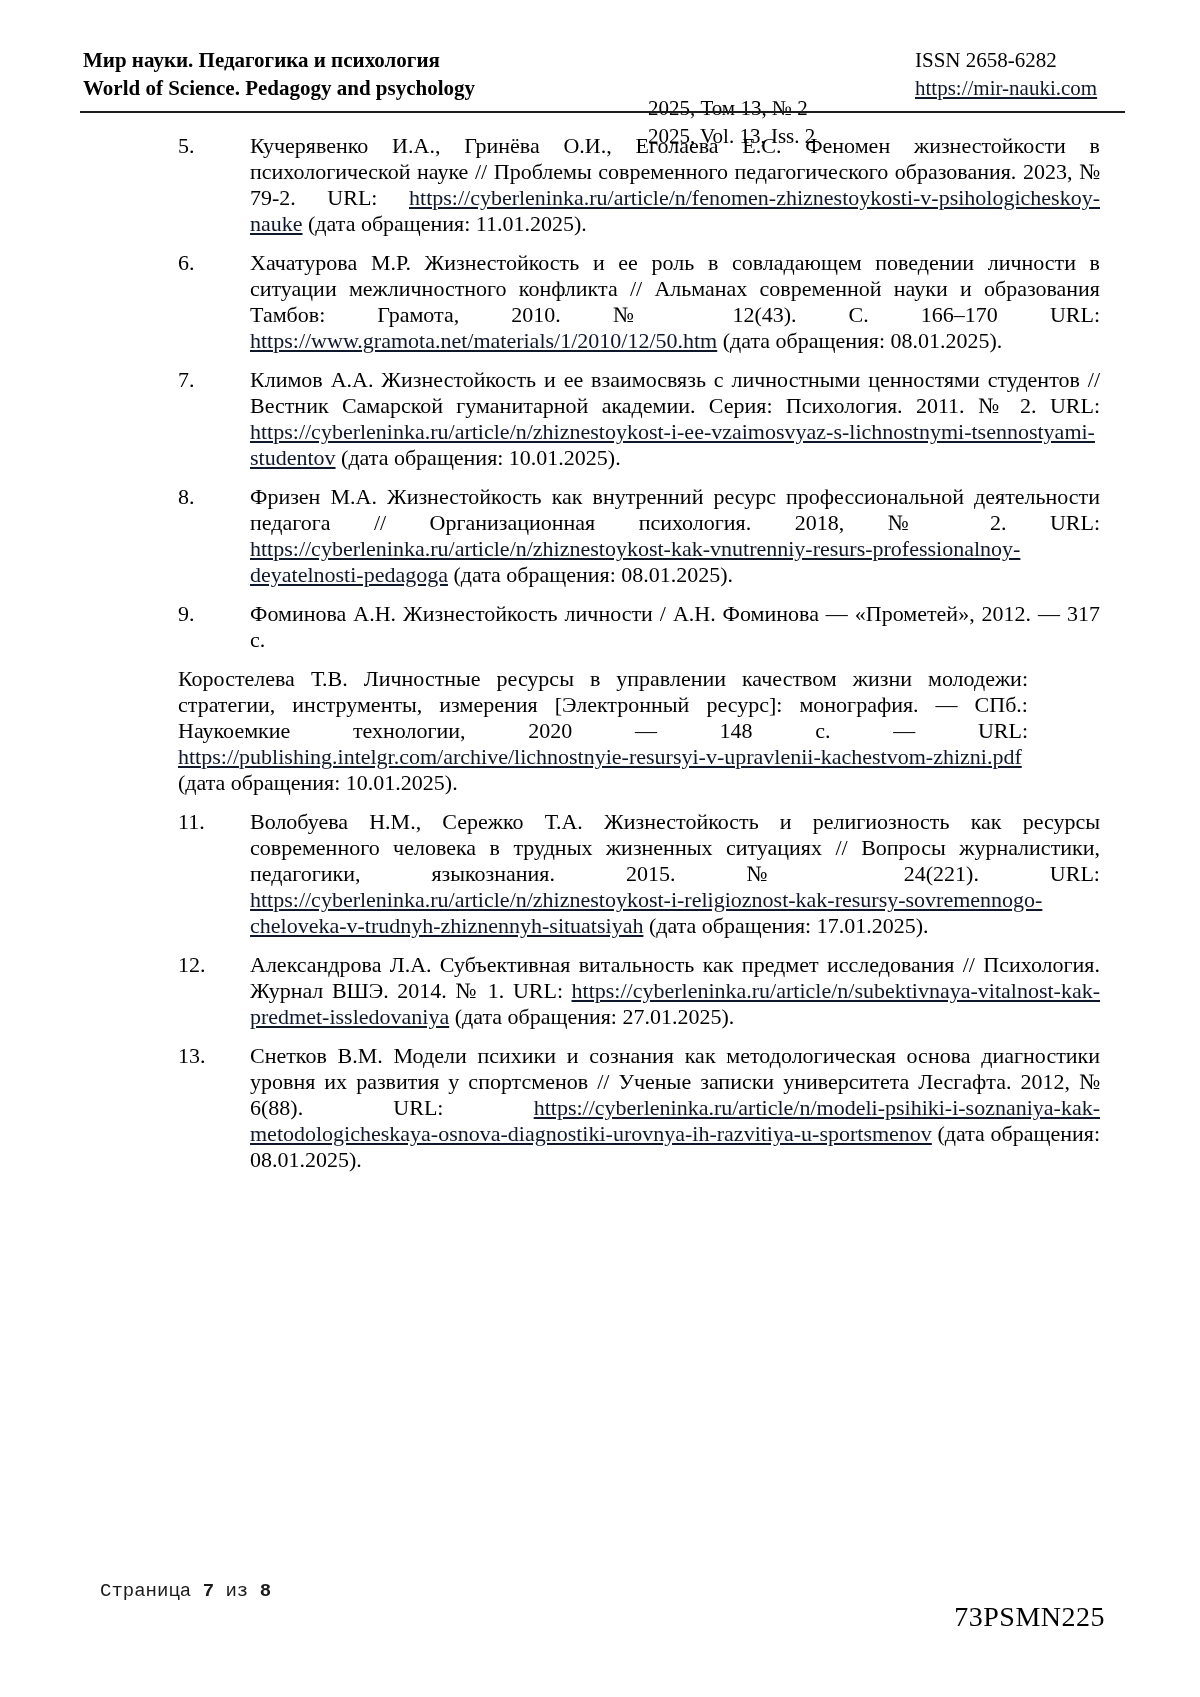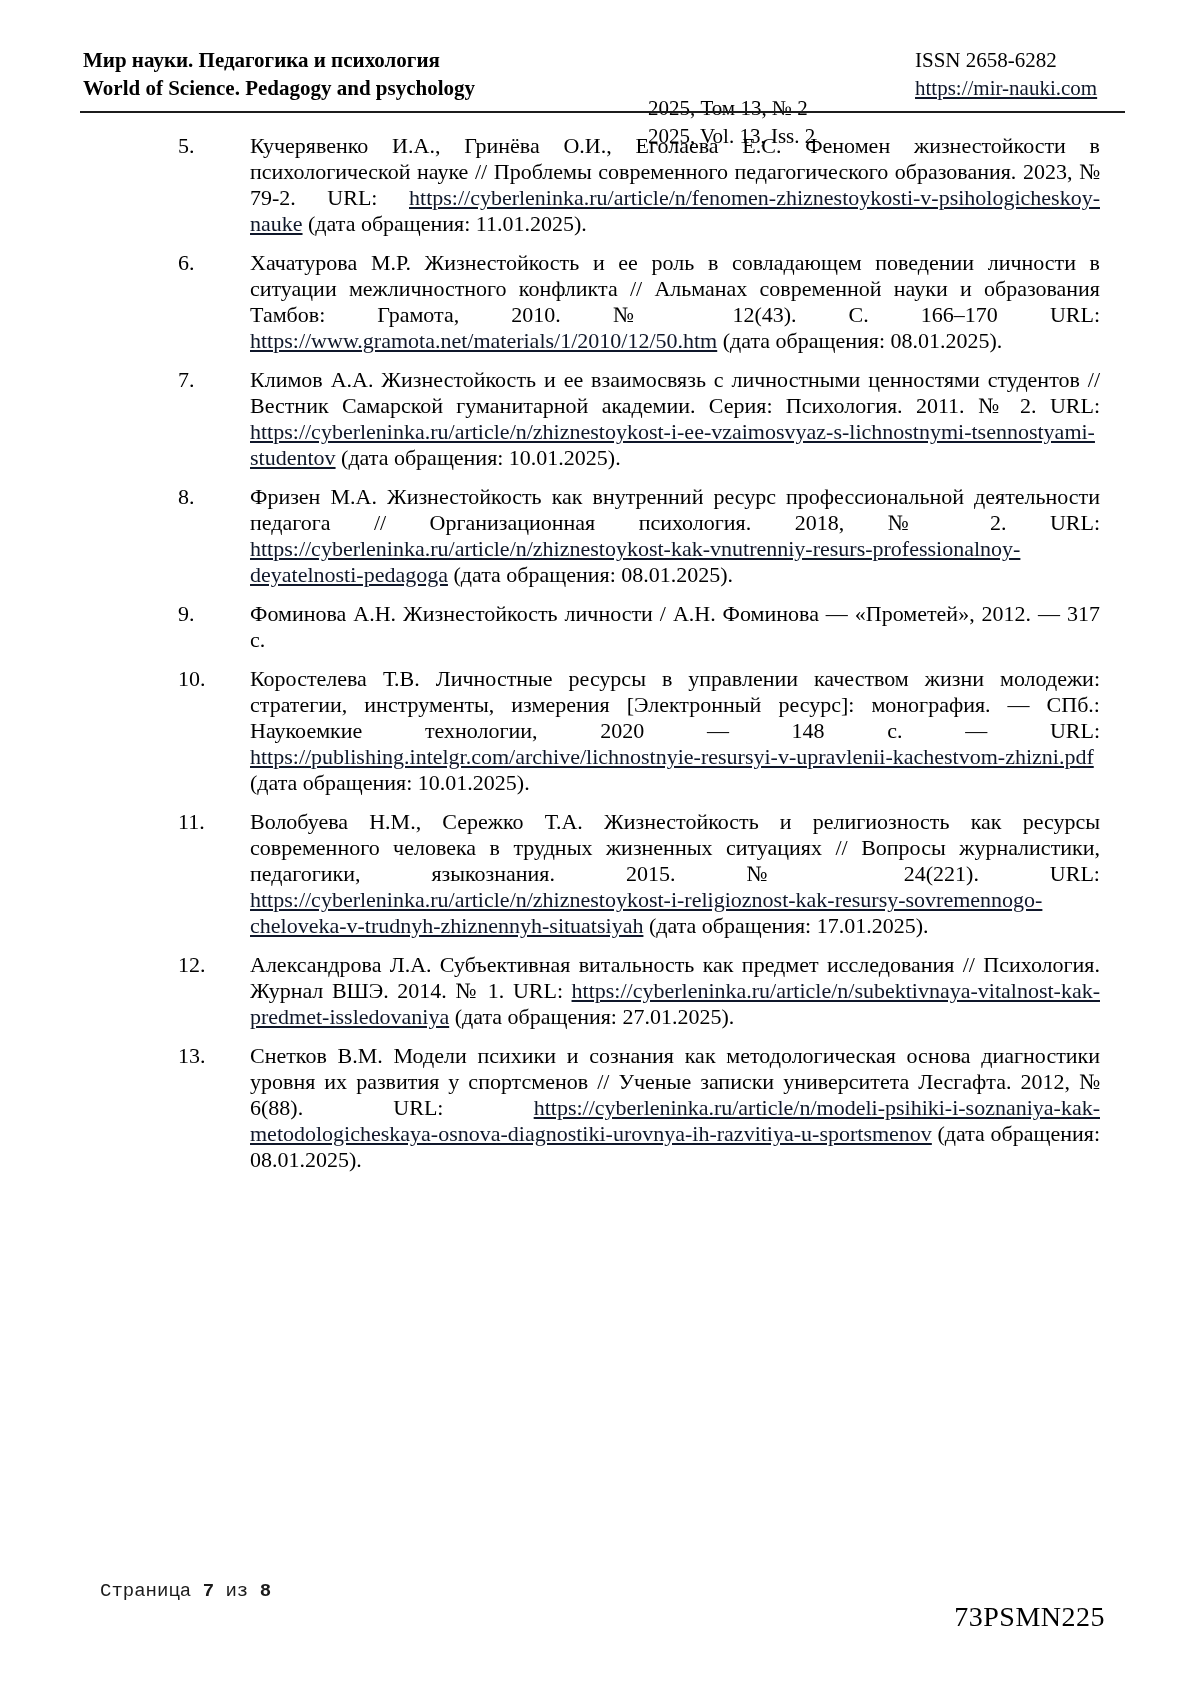--- a/index.html
+++ b/index.html
@@ -119,21 +119,20 @@
       </div>
       <div class="ref-item">
         <div class="ref-num">8.</div>
         <div class="ref-body"><span>Фризен М.А. Жизнестойкость как внутренний ресурс профессиональной деятельности педагога // Организационная психология. 2018, № 2. URL: </span><a class="ref-link" href="#">https://cyberleninka.ru/article/n/zhiznestoykost-kak-vnutrenniy-resurs-professionalnoy-deyatelnosti-pedagoga</a><span> (дата обращения: 08.01.2025).</span></div>
       </div>
       <div class="ref-item">
         <div class="ref-num">9.</div>
         <div class="ref-body"><span>Фоминова А.Н. Жизнестойкость личности / А.Н. Фоминова — «Прометей», 2012. — 317 с.</span></div>
       </div>
       <div class="ref-item">
-        <div class="ref-num">10.</div>
         <div class="ref-body"><span>Коростелева Т.В. Личностные ресурсы в управлении качеством жизни молодежи: стратегии, инструменты, измерения [Электронный ресурс]: монография. — СПб.: Наукоемкие технологии, 2020 — 148 с. — URL: </span><a class="ref-link" href="#">https://publishing.intelgr.com/archive/lichnostnyie-resursyi-v-upravlenii-kachestvom-zhizni.pdf</a><span> (дата обращения: 10.01.2025).</span></div>
       </div>
       <div class="ref-item">
         <div class="ref-num">11.</div>
         <div class="ref-body"><span>Волобуева Н.М., Сережко Т.А. Жизнестойкость и религиозность как ресурсы современного человека в трудных жизненных ситуациях // Вопросы журналистики, педагогики, языкознания. 2015. № 24(221). URL: </span><a class="ref-link" href="#">https://cyberleninka.ru/article/n/zhiznestoykost-i-religioznost-kak-resursy-sovremennogo-cheloveka-v-trudnyh-zhiznennyh-situatsiyah</a><span> (дата обращения: 17.01.2025).</span></div>
       </div>
       <div class="ref-item">
         <div class="ref-num">12.</div>
         <div class="ref-body"><span>Александрова Л.А. Субъективная витальность как предмет исследования // Психология. Журнал ВШЭ. 2014. № 1. URL: </span><a class="ref-link" href="#">https://cyberleninka.ru/article/n/subektivnaya-vitalnost-kak-predmet-issledovaniya</a><span> (дата обращения: 27.01.2025).</span></div>
       </div>

